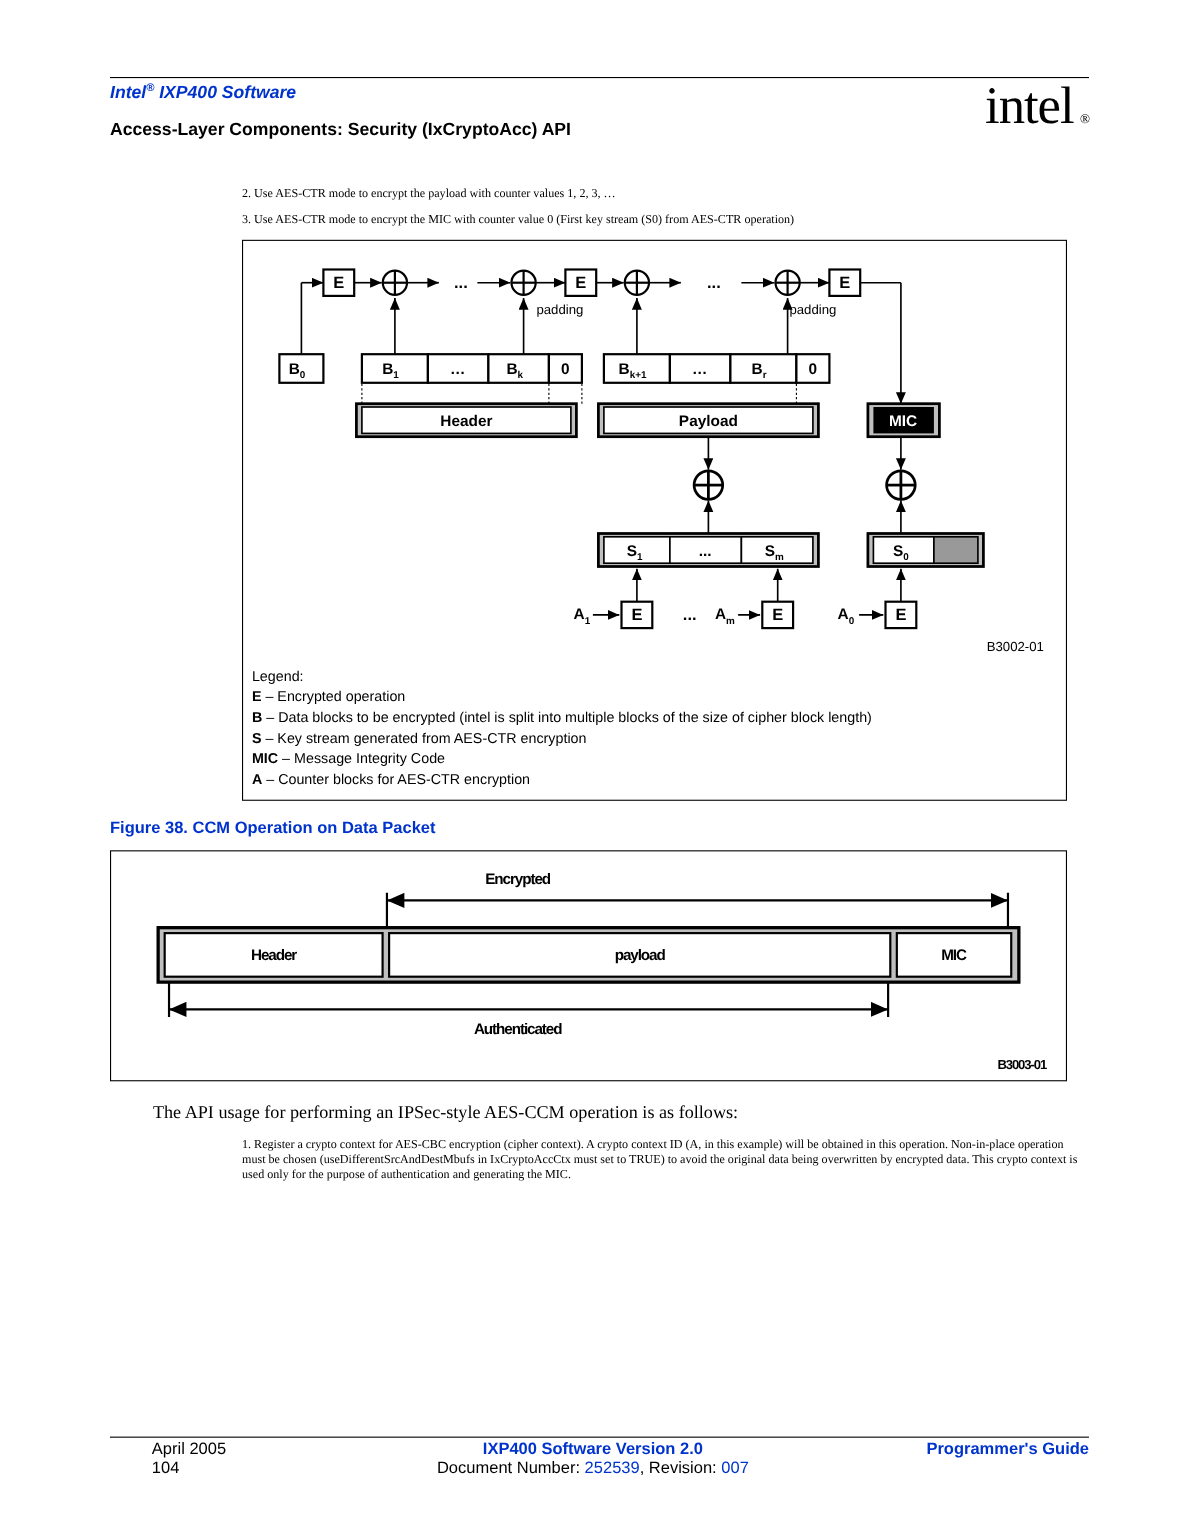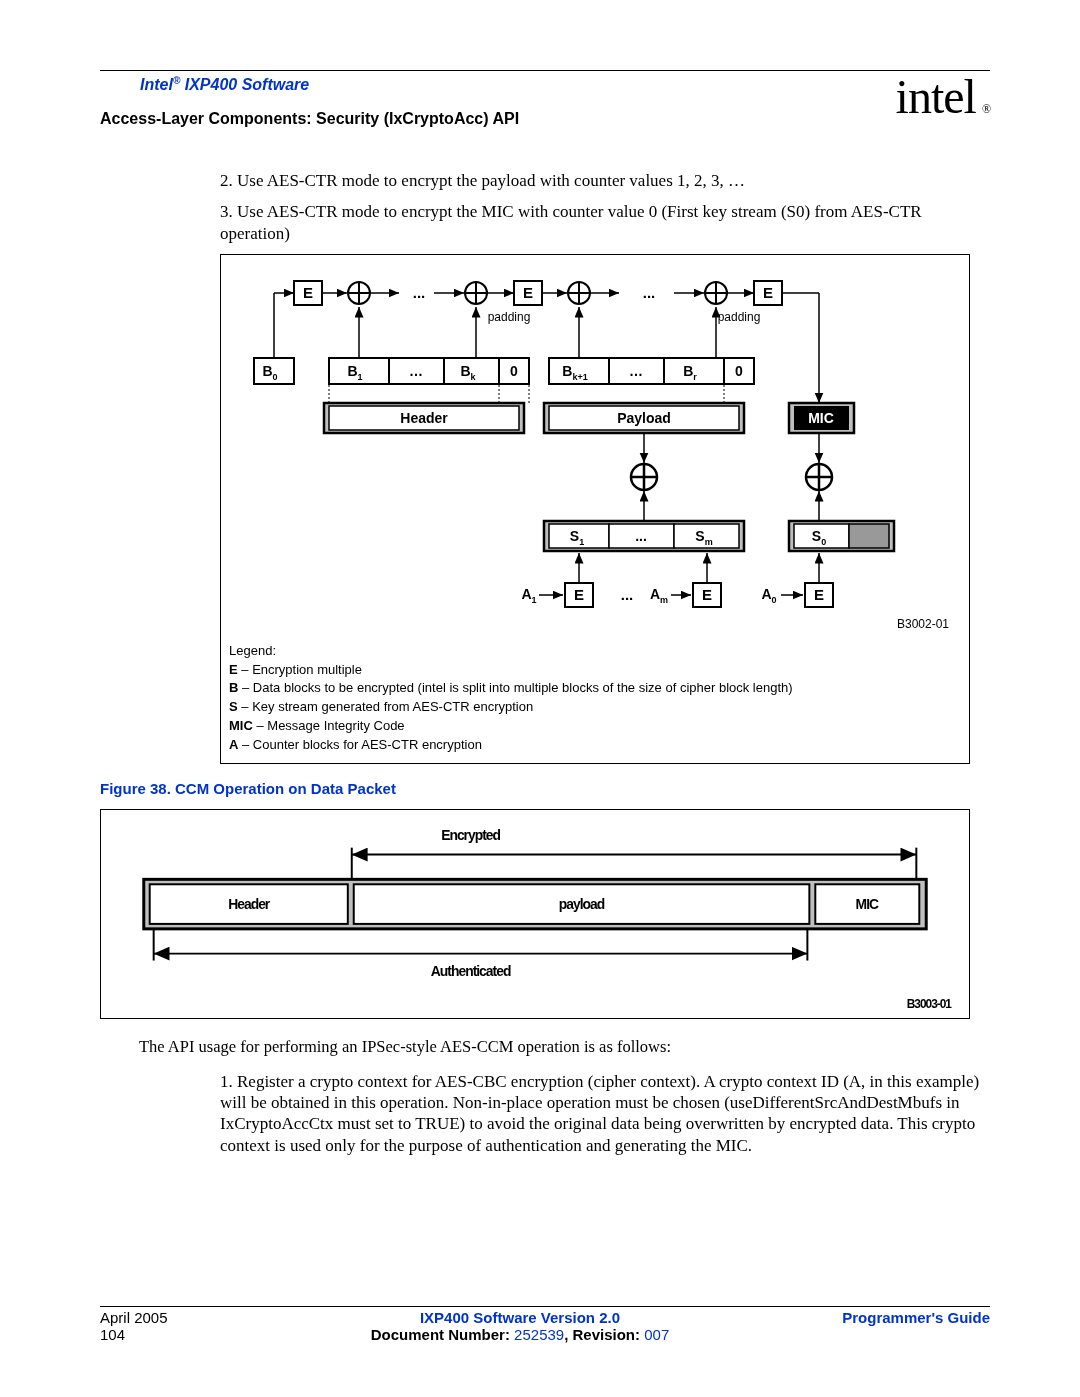--- a/index.html
+++ b/index.html
@@ -29,21 +29,20 @@
     align-items: flex-start;
   }
   .header-left {
     font-family: Arial, Helvetica, sans-serif;
   }
   .title-line1 {
     color: #0033cc;
     font-style: italic;
     font-weight: bold;
     font-size: 16px;
-    margin-left: 40px;
   }
   .title-line1 sup { font-size: 10px; }
   .title-line2 {
     font-weight: bold;
     font-size: 16px;
     margin-top: 16px;
   }
   .logo {
     font-family: "Times New Roman", serif;
     font-size: 48px;
@@ -53,21 +52,21 @@
     top: -6px;
   }
   .logo .reg {
     font-size: 12px;
     vertical-align: baseline;
     margin-left: 6px;
   }
   .body-text {
     margin-left: 120px;
     margin-top: 40px;
-    font-size: 17px;
+    font-size: 11px;
     line-height: 1.25;
   }
   .body-text .item { margin-bottom: 10px; }
   .fig-caption {
     font-family: Arial, Helvetica, sans-serif;
     color: #0033cc;
     font-weight: bold;
     font-size: 15px;
     margin-top: 16px;
     margin-bottom: 12px;
@@ -109,27 +108,28 @@
     font-size: 15px;
   }
   .hr-bottom {
     border-top: 1.5px solid #000;
     margin-bottom: 2px;
   }
   .footer-row {
     display: flex;
     justify-content: space-between;
     font-family: Arial, Helvetica, sans-serif;
+    margin-left: 38px;
   }
   .footer-center {
     text-align: center;
     flex: 1;
   }
   .ft-blue { color: #0033cc; font-weight: bold; }
-  .ft-black { color: #000; font-weight: bold; }
+  .ft-black { color: #000; font-weight: normal; }
   svg text { font-family: Arial, Helvetica, sans-serif; }
 </style>
 </head>
 <body>
 
 <div class="page">
 
   <div class="hr-top"></div>
   <div class="header">
     <div class="header-left">
@@ -289,21 +289,21 @@
         <text x="540" y="336" text-anchor="middle" font-weight="bold" font-size="14"><tspan>A</tspan><tspan font-size="9" dy="4">0</tspan></text>
         <line x1="552" y1="332" x2="574" y2="332" stroke="#000" stroke-width="1.5" marker-end="url(#ah)"></line>
         <rect x="576" y="320" width="28" height="24" fill="#fff" stroke="#000" stroke-width="2"></rect>
         <text x="590" y="337" text-anchor="middle" font-weight="bold" font-size="15">E</text>
 
         <text x="720" y="365" text-anchor="end" font-size="12">B3002-01</text>
       </svg>
     </div>
     <div class="legend">
       <div class="lh">Legend:</div>
-      <div><span class="lbold">E</span><span> – Encryption multiple</span></div>
+      <div><span class="lbold">E</span><span> – Encrypted operation</span></div>
       <div><span class="lbold">B</span><span> – Data blocks to be encrypted (intel is split into multiple blocks of the size of cipher block length)</span></div>
       <div><span class="lbold">S</span><span> – Key stream generated from AES-CTR encryption</span></div>
       <div><span class="lbold">MIC</span><span> – Message Integrity Code</span></div>
       <div><span class="lbold">A</span><span> – Counter blocks for AES-CTR encryption</span></div>
     </div>
   </div>
 
   <div class="fig-caption">Figure 38. CCM Operation on Data Packet</div>
 
   <div class="fig2-box">

